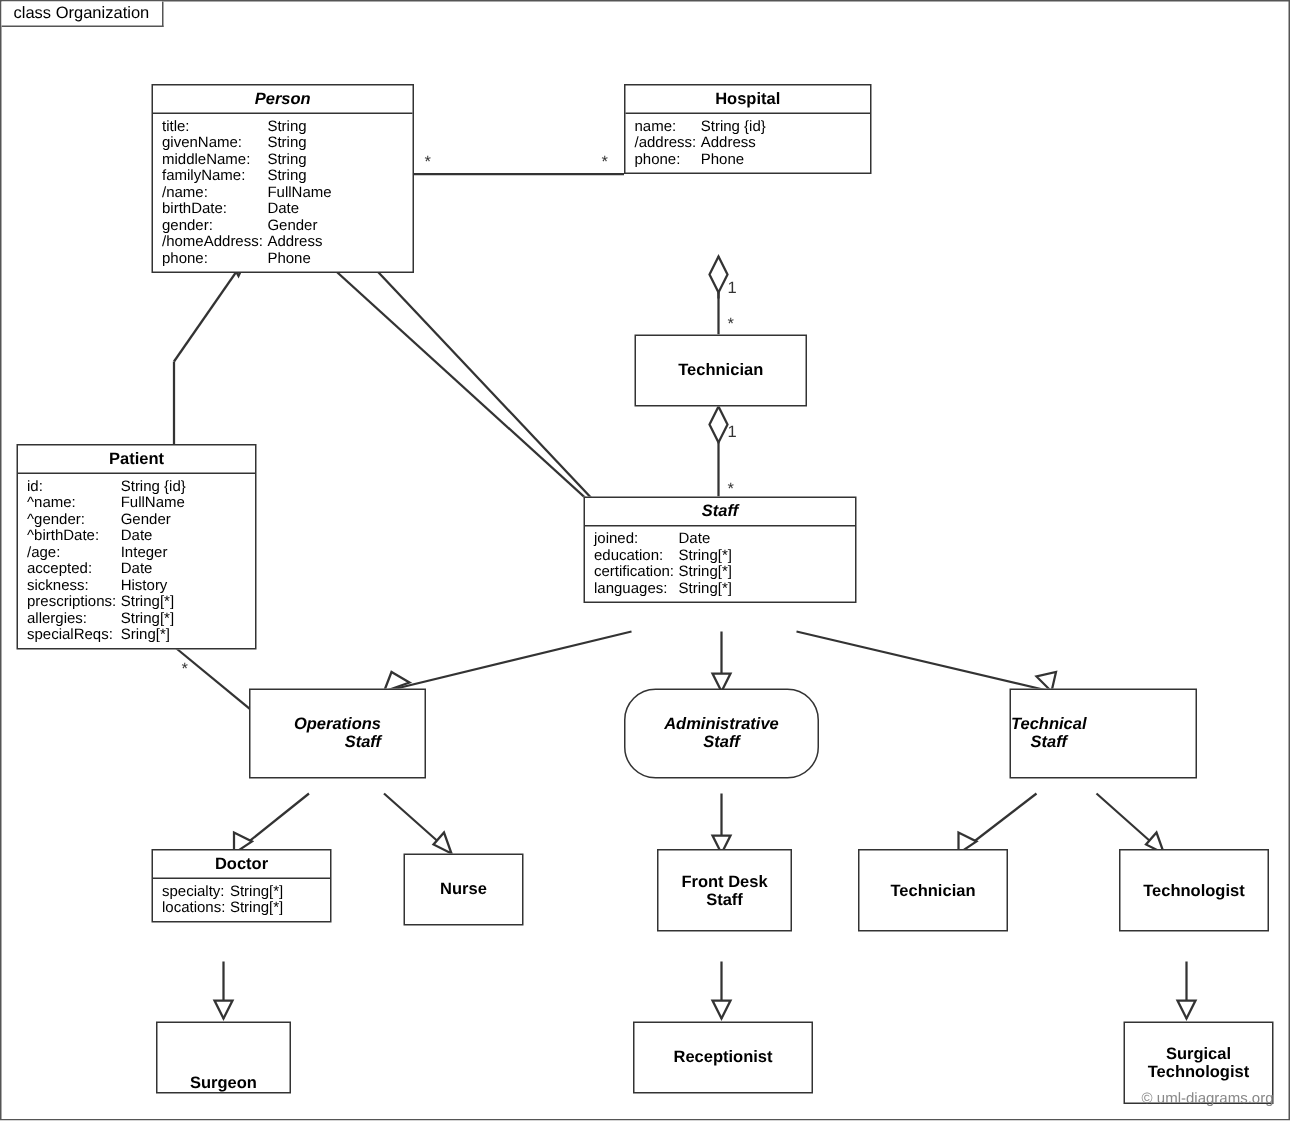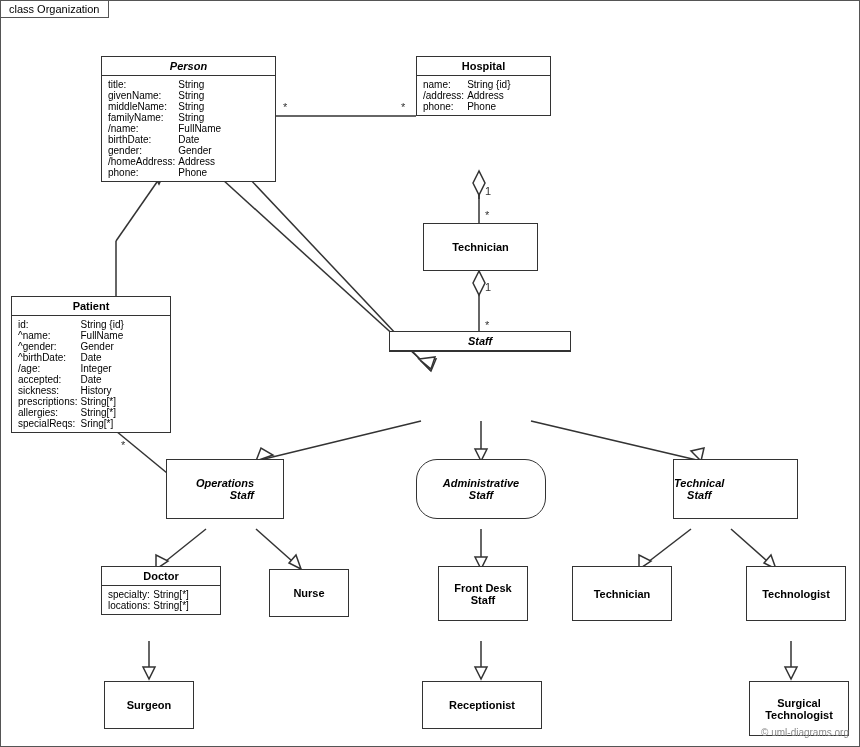--- a/index.html
+++ b/index.html
@@ -188,21 +188,21 @@
             </tr>
         <tr>
               <td>phone:</td>
               <td>Phone</td>
             </tr>
       </tbody>
         </table>
     </div>
   </div>
 
-  <div class="uml-box" style="left:415px; top:55px; width:135px;">
+  <div class="uml-box" style="left:415px; top:55px; width:165px;">
     <div class="uml-box-title">Hospital</div>
     <div class="uml-box-body">
       <table>
         <tbody>
             <tr>
               <td>name:</td>
               <td>String {id}</td>
             </tr>
         <tr>
               <td>/address:</td>
@@ -268,20 +268,42 @@
   </div>
 
   <div class="uml-box" style="left:422px; top:222px; width:115px; height:48px; display:flex; align-items:center; justify-content:center;">
     <div style="font-weight:bold; text-align:center;">Technician</div>
   </div>
 
   <div class="uml-box" style="left:388px; top:330px; width:182px;">
     <div class="uml-box-title">
       <em>Staff</em>
     </div>
+    <div class="uml-box-body">
+      <table>
+        <tbody>
+            <tr>
+              <td>joined:</td>
+              <td>Date</td>
+            </tr>
+        <tr>
+              <td>education:</td>
+              <td>String[*]</td>
+            </tr>
+        <tr>
+              <td>certification:</td>
+              <td>String[*]</td>
+            </tr>
+        <tr>
+              <td>languages:</td>
+              <td>String[*]</td>
+            </tr>
+      </tbody>
+        </table>
+    </div>
   </div>
 
   <div class="uml-box" style="left:165px; top:458px; width:118px; min-height:60px; display:flex; align-items:center; justify-content:center;">
     <div style="text-align:right; font-weight:bold;">
       <em>Operations<br>Staff</em>
     </div>
   </div>
 
   <div class="uml-box" style="left:415px; top:458px; width:130px; min-height:60px; display:flex; align-items:center; justify-content:center;border-radius:21px;">
     <div style="text-align:center; font-weight:bold;">
@@ -322,21 +344,21 @@
   </div>
 
   <div class="uml-box" style="left:571px; top:565px; width:100px; height:55px; display:flex; align-items:center; justify-content:center;">
     <span style="font-weight:bold;">Technician</span>
   </div>
 
   <div class="uml-box" style="left:745px; top:565px; width:100px; height:55px; display:flex; align-items:center; justify-content:center;">
     <span style="font-weight:bold;">Technologist</span>
   </div>
 
-  <div class="uml-box" style="left:103px; top:680px; width:90px; height:48px; display:flex; align-items:center; justify-content:center;">
+  <div class="uml-box" style="left:103px; top:680px; width:90px; height:48px; display:flex; align-items:flex-end; justify-content:center;">
     <span style="font-weight:bold;">Surgeon</span>
   </div>
 
   <div class="uml-box" style="left:421px; top:680px; width:120px; height:48px; display:flex; align-items:center; justify-content:center;">
     <span style="font-weight:bold;">Receptionist</span>
   </div>
 
   <div class="uml-box" style="left:748px; top:680px; width:100px; min-height:55px; display:flex; align-items:center; justify-content:center;">
     <span style="font-weight:bold; text-align:center;">Surgical<br>Technologist</span>
   </div>

